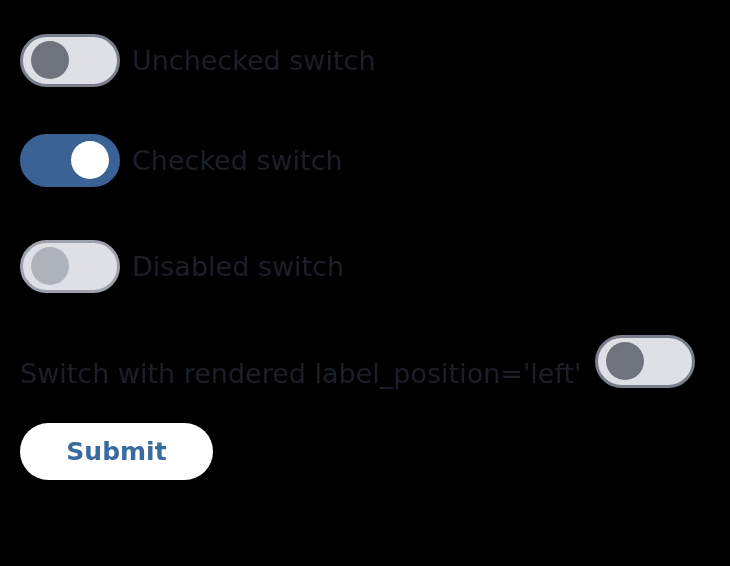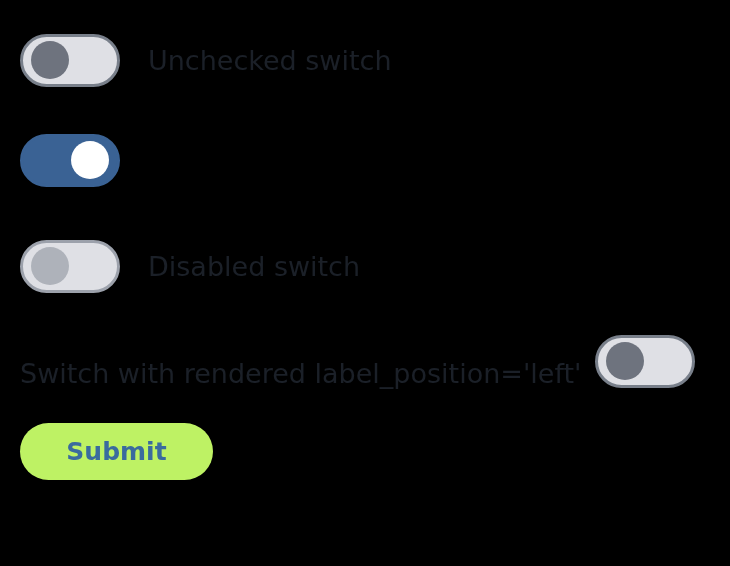--- a/index.html
+++ b/index.html
@@ -86,21 +86,21 @@
   
   .switch-label {
     font-size: 27px;
     line-height: 1;
     color: #1b2028;
     letter-spacing: 0px;
     white-space: nowrap;
     user-select: none;
   }
   .switch-label.after {
-    margin-left: 28px;
+    margin-left: 12px;
     text-align: right;
   }
   .switch-label.before {
     margin-right: 14px;
     margin-top: 24px;
   }
 
   
   #row-unchecked { top: 32px; }
   #row-checked   { top: 132px; }
@@ -109,21 +109,21 @@
 
   
   .submit-button {
     position: absolute;
     left: 20px;
     top: 423px;
     width: 193px;
     height: 57px;
     border: none;
     border-radius: 28.5px;
-    background: #bef264;
+    background: #ffffff;
     color: #3a6b9e;
     font-family: "DejaVu Sans", sans-serif;
     font-size: 25px;
     font-weight: 700;
     letter-spacing: 0px;
     cursor: pointer;
     padding: 0;
   }
 </style>
 </head>
@@ -135,20 +135,21 @@
     <div class="switch" role="switch" aria-checked="false">
       <span class="knob"></span>
     </div>
     <span class="switch-label after">Unchecked switch</span>
   </div>
 
   <div class="switch-row" id="row-checked">
     <div class="switch is-checked" role="switch" aria-checked="true">
       <span class="knob"></span>
     </div>
+    <span class="switch-label after">Checked switch</span>
   </div>
 
   <div class="switch-row" id="row-disabled">
     <div class="switch is-disabled" role="switch" aria-checked="false" aria-disabled="true">
       <span class="knob"></span>
     </div>
     <span class="switch-label after">Disabled switch</span>
   </div>
 
   <div class="switch-row row-left-label" id="row-leftlabel">

